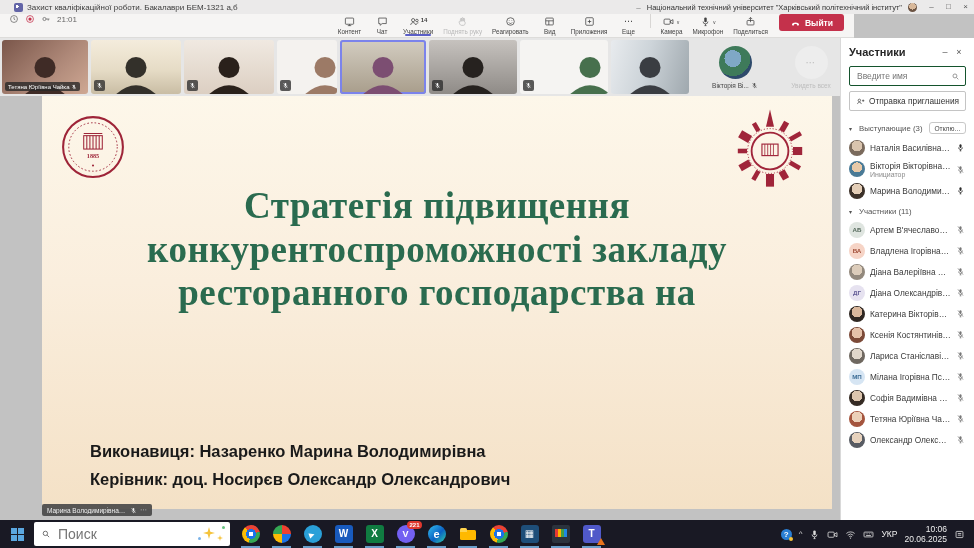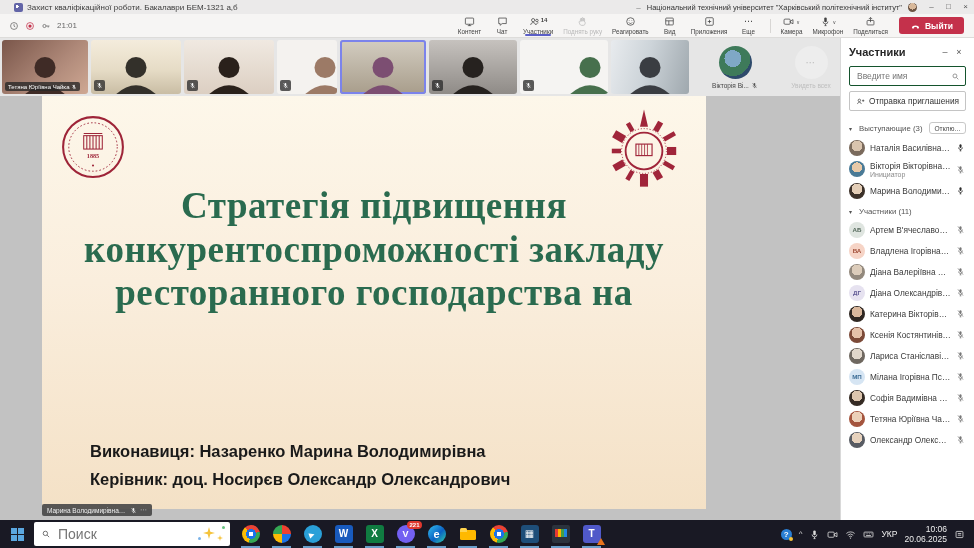--- a/index.html
+++ b/index.html
@@ -15,22 +15,22 @@
   .teams-logo{width:9px;height:9px;border-radius:2px;flex:none;
     background:radial-gradient(circle at 35% 40%,#fff 0 1.4px,transparent 1.5px),#6264a7;}
   .tb-title{white-space:nowrap;overflow:hidden;text-overflow:ellipsis;color:#3b3b3b}
   .tb-org{font-size:7.5px;color:#333;white-space:nowrap;margin-right:0}
   .tb-dash{color:#777;margin:0 6px;font-size:8px}
   .tb-avatar{width:9px;height:9px;border-radius:50%;flex:none;margin:0 6px;
     background:radial-gradient(circle at 50% 38%,#d8b89a 0 45%,#6b5342 45%);}
   .win-btn{width:17px;text-align:center;font-size:8px;color:#555;line-height:14px}
 
   
-  .toolbar{position:absolute;left:0;top:14px;width:974px;height:24px;background:#f6f5f4;
-    border-bottom:1px solid #dddcda;display:flex;align-items:center;box-sizing:border-box;z-index:8;}
+  .toolbar{position:absolute;left:0;top:14px;width:854px;height:24px;background:#f6f5f4;
+    border-bottom:1px solid #dddcda;display:flex;align-items:flex-start;box-sizing:border-box;z-index:8;}
   .rec-cluster{display:flex;align-items:center;gap:6px;padding-left:9px}
   .rec-cluster svg{width:10px;height:10px;stroke:#666;fill:none;stroke-width:1.2}
   .timer{font-size:8px;color:#666}
   .tspacer{flex:1}
   .tbtn{display:flex;flex-direction:column;align-items:center;justify-content:center;gap:1px;
     position:relative;height:100%;padding:0 5px;min-width:22px}
   .tbtn svg{width:11px;height:11px;stroke:#424242;fill:none;stroke-width:1.1}
   .tlabel{font-size:6.3px;color:#424242;white-space:nowrap}
   .tbtn.active::after{content:"";position:absolute;bottom:1px;left:7px;right:7px;height:2px;
     border-radius:2px;background:#5b5fc7}
@@ -77,21 +77,21 @@
   .av-circle{width:33px;height:33px;border-radius:50%;
     background:radial-gradient(circle at 42% 38%,#7fa8c6 0 30%,#3e7a5a 30% 62%,#2e4a6b 62%)}
   .av-label{display:flex;align-items:center;gap:2px;font-size:6.5px;color:#333;margin-top:3px;color:#444}
   .av-label svg{width:7px;height:7px;color:#555}
   .seeall-circle{width:33px;height:33px;border-radius:50%;background:#ededed;color:#bdbdbd;
     display:flex;align-items:center;justify-content:center;font-size:10px;letter-spacing:1px}
   .seeall-label{font-size:6.5px;color:#bdbdbd;margin-top:3px}
 
   
   .main{position:absolute;left:0;top:96px;width:840px;height:424px;background:#c2c2c2}
-  .slide{position:absolute;left:42px;top:0;width:664px;height:413px;
+  .slide{position:absolute;left:42px;top:0;width:790px;height:413px;
     background:linear-gradient(180deg,#fdf7ea 0%,#faeedd 45%,#f4e1c6 100%);}
   .seal-left{position:absolute;left:18px;top:14px;width:66px;height:74px}
   .seal-right{position:absolute;right:16px;top:8px;width:92px;height:94px}
   .slide-title{position:absolute;left:0;right:0;top:88px;text-align:center;
     font-family:"Liberation Serif","DejaVu Serif",serif;font-weight:bold;color:#2a6b4f;
     font-size:37px;line-height:1.18;letter-spacing:.5px}
   .slide-footer{position:absolute;left:48px;top:341px;font-size:16.5px;font-weight:bold;
     color:#1a1a1a;line-height:1.7}
   .presenter-tag{position:absolute;left:42px;top:408px;background:rgba(74,74,74,.92);
     display:flex;align-items:center;gap:3px;padding:2px 5px;border-radius:2px;

